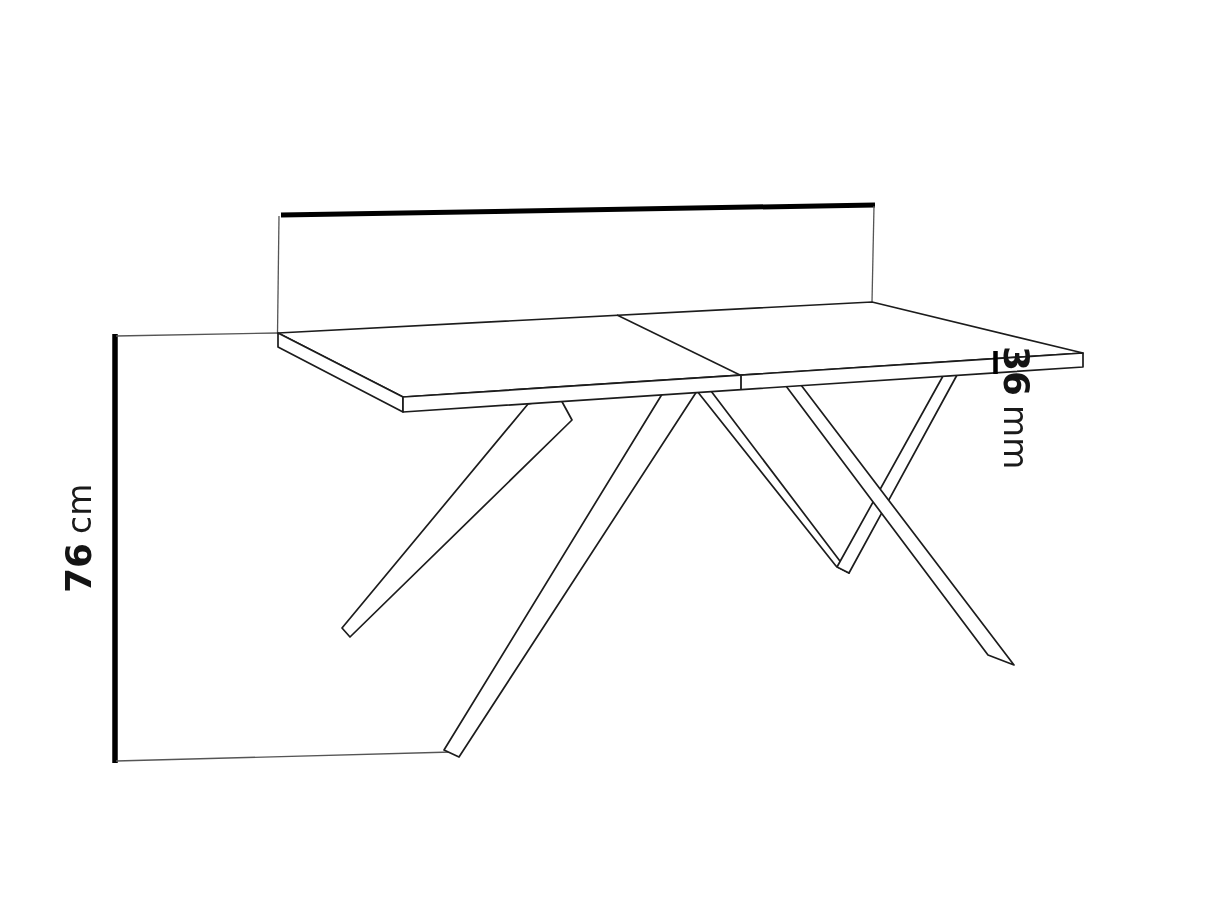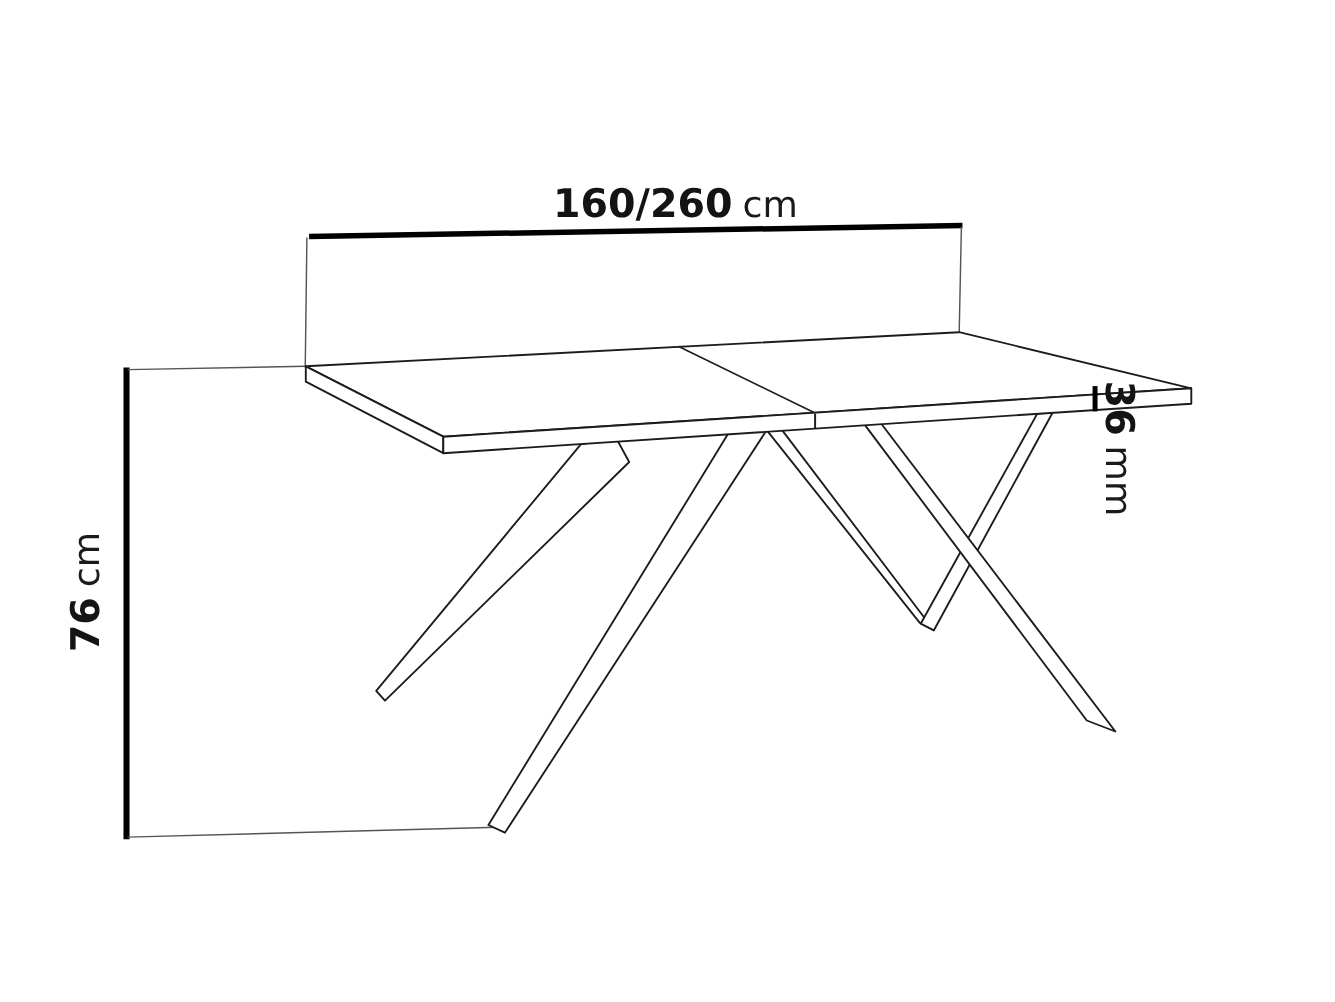--- a/index.html
+++ b/index.html
@@ -63,23 +63,20 @@
       <polygon points="278,333 872,302 1083,353 403,397"></polygon>
       <polygon points="278,333 403,397 403,412 278,347"></polygon>
       <polygon points="403,397 1083,353 1083,367 403,412"></polygon>
       <line x1="617" y1="315" x2="740" y2="375" stroke-width="1.5"></line>
       <line x1="741" y1="376" x2="741" y2="390" stroke-width="1.8"></line>
     </g>
 
     <line x1="995.5" y1="351" x2="995.5" y2="374" stroke="#000000" stroke-width="4.5"></line>
   </svg>
 
-  <div class="dim-label top">
-    <span class="val">160/260</span><span class="unit">cm</span>
-  </div>
 
   <div class="dim-label left">
     <span class="val">76</span><span class="unit">cm</span>
   </div>
 
   <div class="dim-label right">
     <span class="val">36</span><span class="unit">mm</span>
   </div>
 
 </div>

